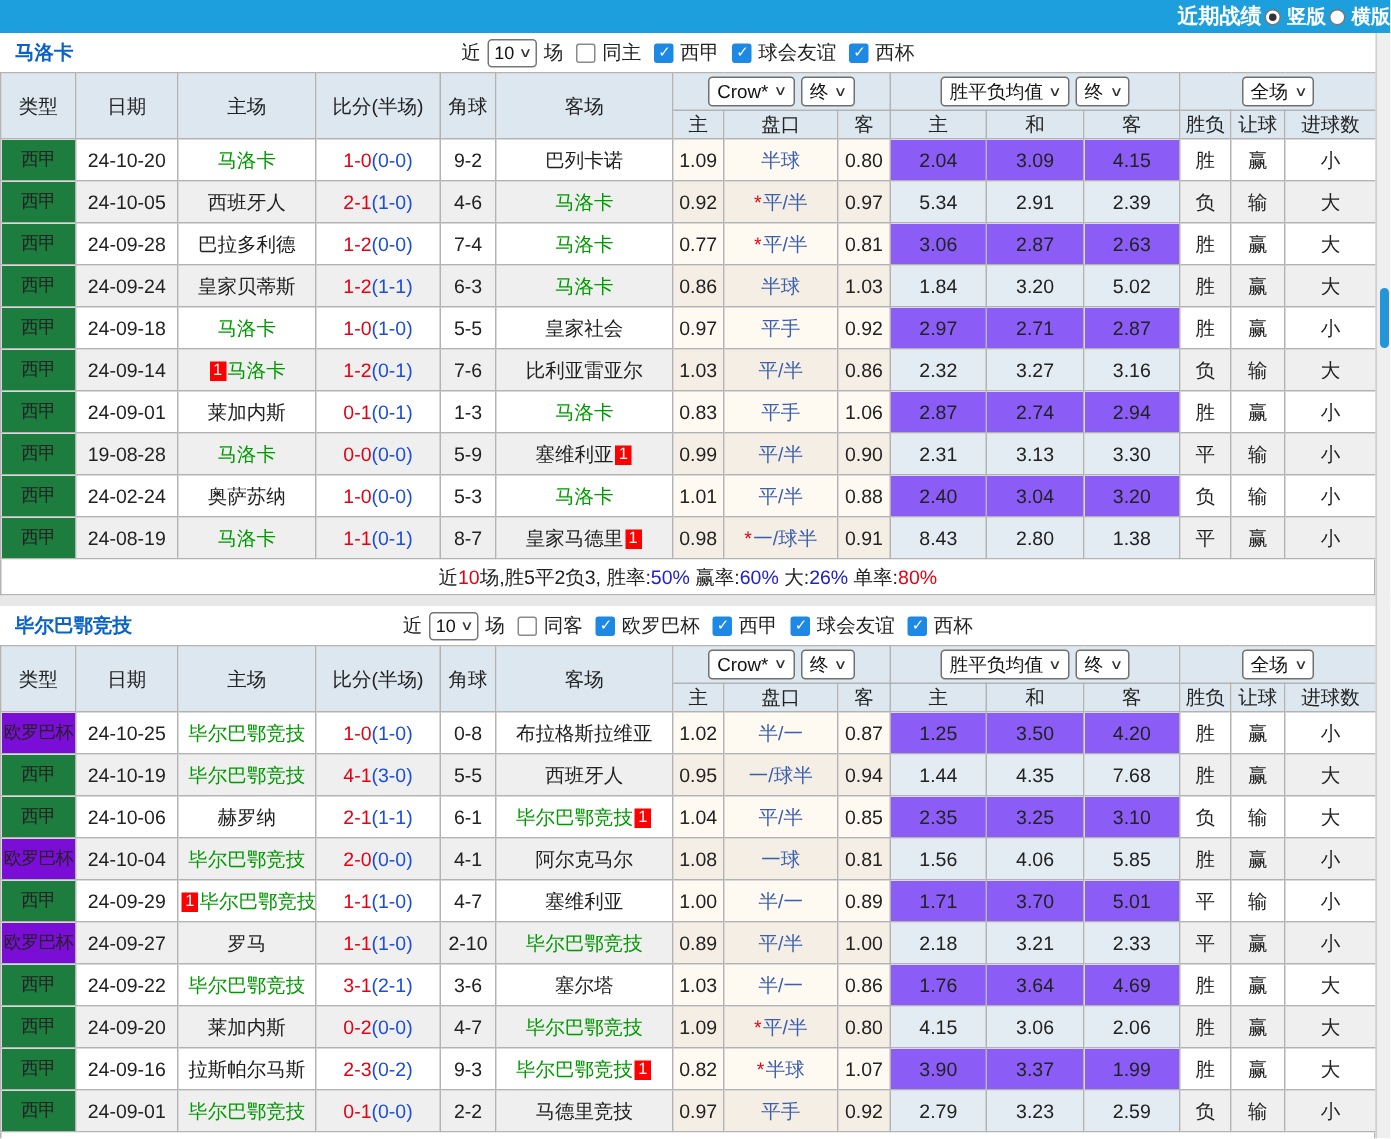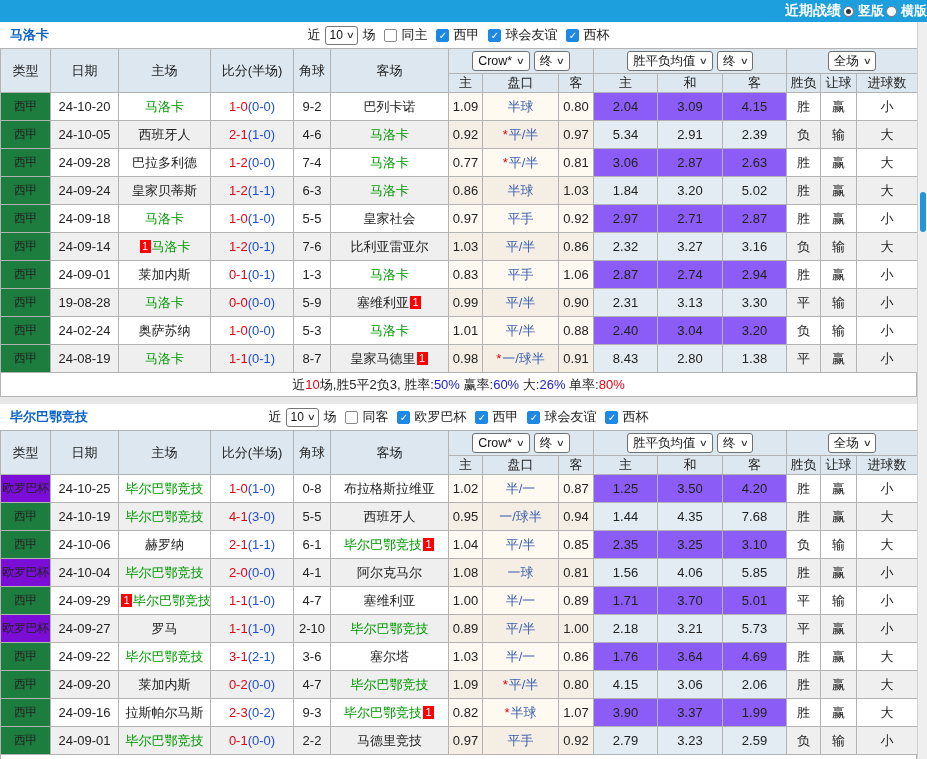--- a/index.html
+++ b/index.html
@@ -501,21 +501,21 @@
               <td>24-09-27</td>
               <td><span class="plain-team">罗马</span></td>
               <td><span class="score">1-1</span><span class="half">(1-0)</span></td>
               <td>2-10</td>
               <td><span class="focus-team">毕尔巴鄂竞技</span></td>
               <td class="c-odds">0.89</td>
               <td class="c-odds"><span class="hc">平/半</span></td>
               <td class="c-odds">1.00</td>
               <td class="c-avg">2.18</td>
               <td class="c-avg avg-draw">3.21</td>
-              <td class="c-avg">5.73</td>
+              <td class="c-avg">2.33</td>
               <td class="blue">平</td>
               <td class="red">赢</td>
               <td class="green">小</td>
             </tr>
             <tr class="odd">
               <td class="lg" style="background: rgb(28, 125, 63);">西甲</td>
               <td>24-09-22</td>
               <td><span class="focus-team">毕尔巴鄂竞技</span></td>
               <td><span class="score">3-1</span><span class="half">(2-1)</span></td>
               <td>3-6</td>

